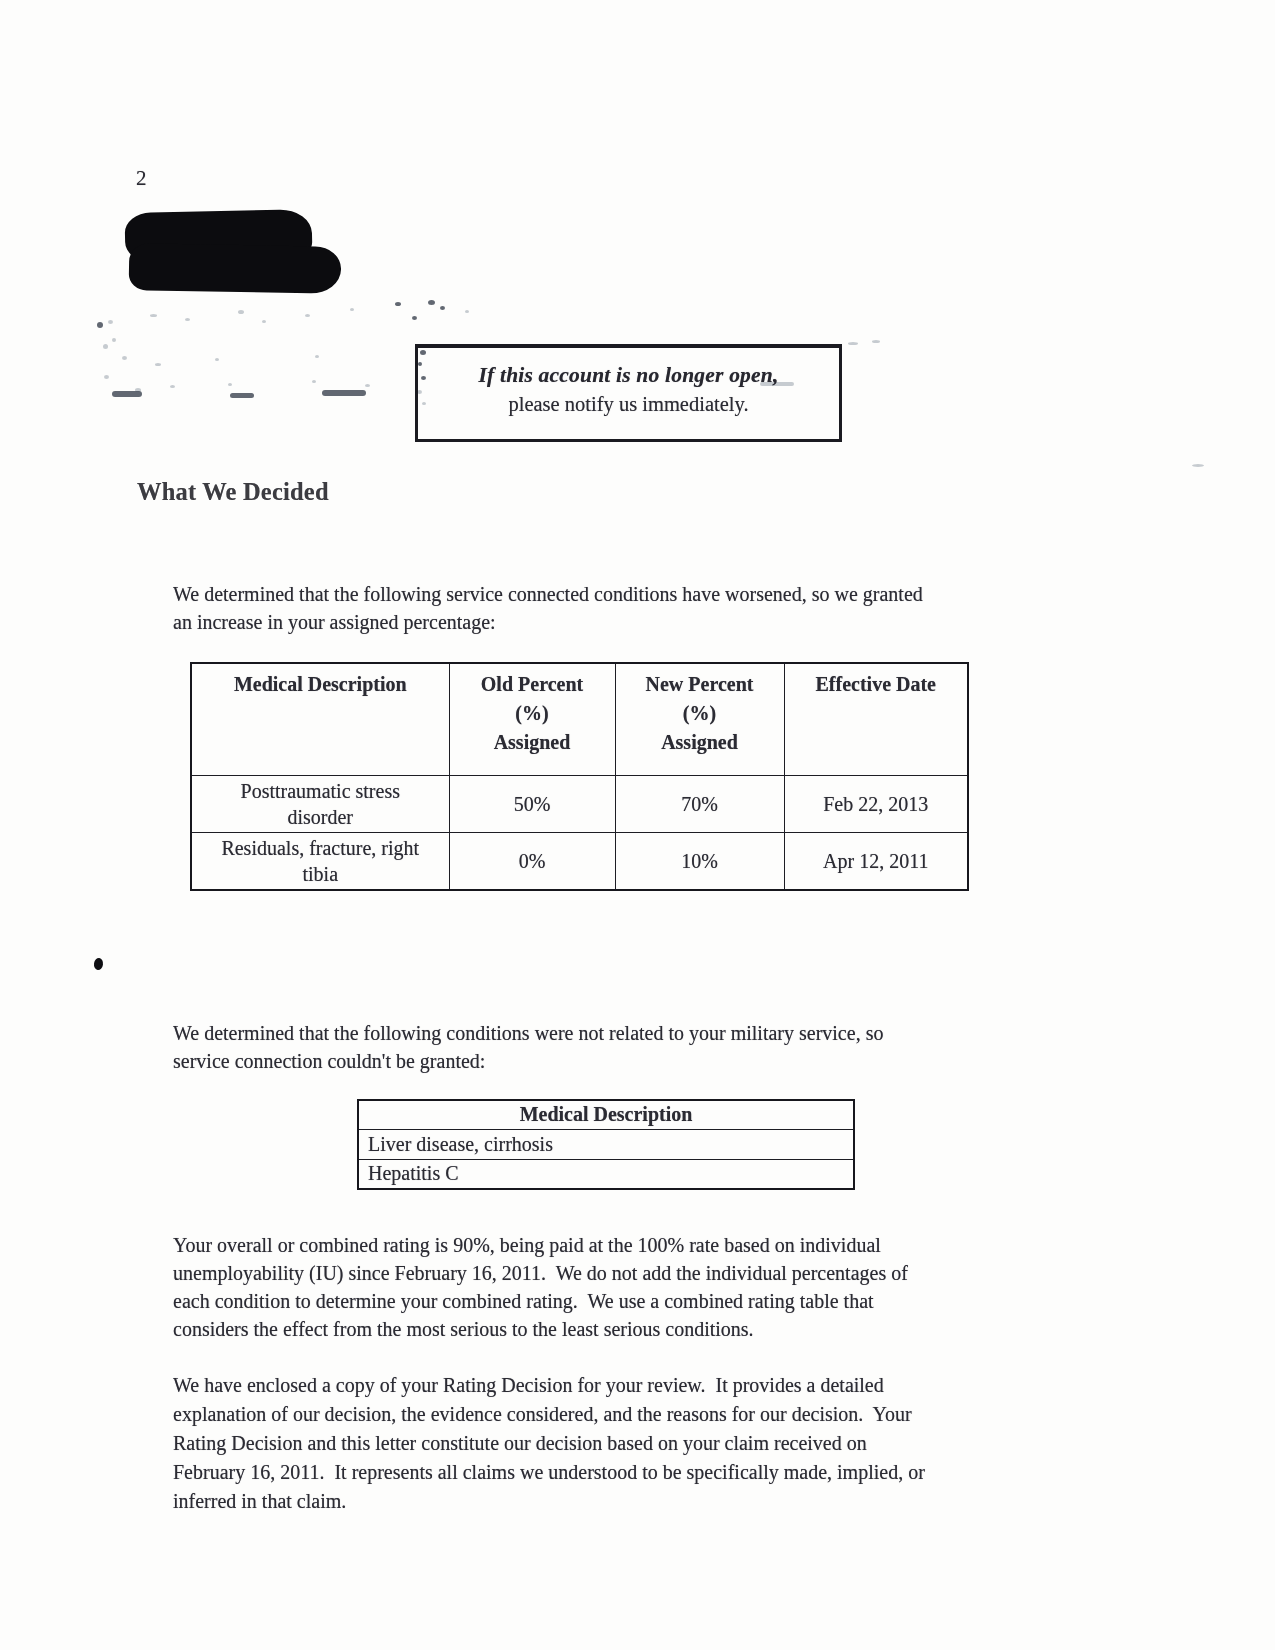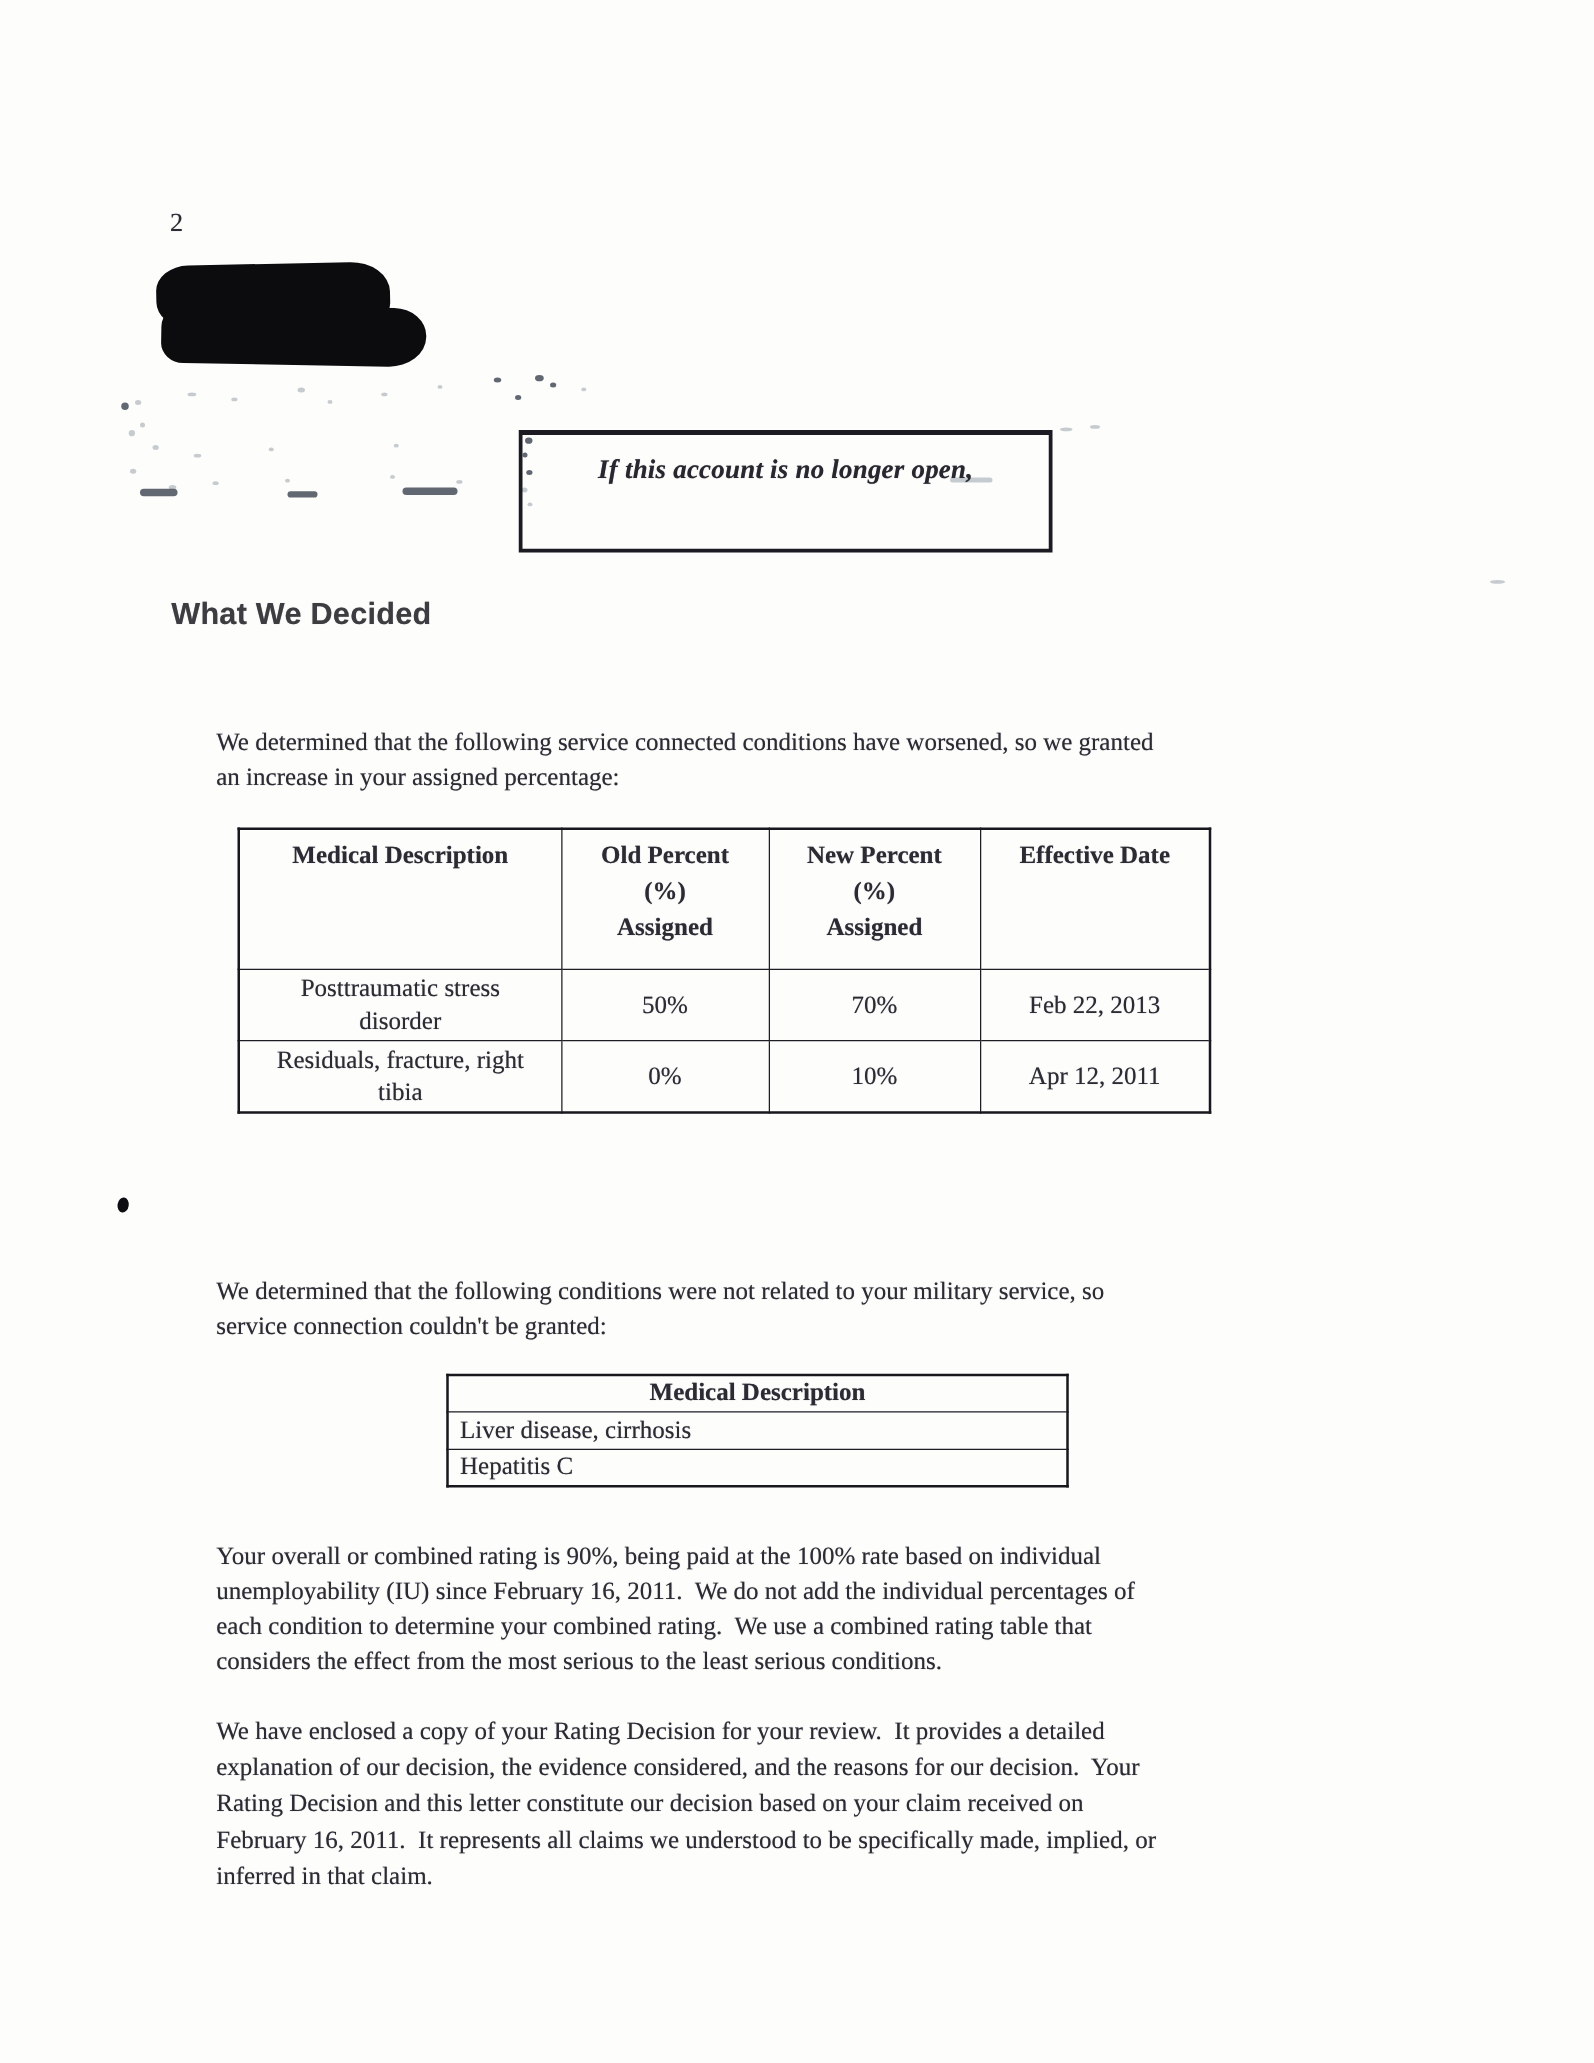--- a/index.html
+++ b/index.html
@@ -56,21 +56,21 @@
     margin: 2px 0 0 0;
     font-size: 20.5px; line-height: 27px;
     color: #2b2b33;
     text-shadow: 0 0 0.7px rgba(40,40,52,0.55);
   }
 
   .heading {
     position: absolute;
     left: 137px; top: 478px;
     margin: 0;
-    font-family: Liberation Sans, sans-serif;
+    font-family: Liberation Serif, serif;
     font-size: 24.5px; font-weight: bold;
     color: #3c3c41;
     letter-spacing: 0.2px;
     text-shadow: 0 0 0.6px rgba(60,60,65,0.5);
   }
 
   .p1 { left: 173px; top: 518px; width: 990px; }
   .p2 { left: 173px; top: 580px; width: 990px; }
   .p3 { left: 173px; top: 929px; width: 990px; }
   .p4 { left: 173px; top: 1019px; width: 990px; }
@@ -166,20 +166,21 @@
       <i style="left: 422px; top: 402px; width: 4px; height: 3px; background: rgb(153, 162, 172); opacity: 0.55; border-radius: 50%;"></i>
       <i style="left: 440px; top: 306px; width: 5px; height: 4px; background: rgb(70, 78, 89); opacity: 0.85; border-radius: 50%;"></i>
       <i style="left: 465px; top: 310px; width: 4px; height: 3px; background: rgb(153, 162, 172); opacity: 0.55; border-radius: 50%;"></i>
       <i style="left: 848px; top: 342px; width: 10px; height: 3px; background: rgb(153, 162, 172); opacity: 0.55; border-radius: 50%;"></i>
       <i style="left: 872px; top: 340px; width: 8px; height: 3px; background: rgb(153, 162, 172); opacity: 0.55; border-radius: 50%;"></i>
       <i style="left: 1192px; top: 464px; width: 12px; height: 3px; background: rgb(153, 162, 172); opacity: 0.55; border-radius: 50%;"></i>
     </div>
 
   <div class="notice">
     <p class="l1">If this account is no longer open,</p>
+    <p class="l2">please notify us immediately.</p>
   </div>
 
   <h1 class="heading">What We Decided</h1>
 
   <p class="txt p2">We determined that the following service connected conditions have worsened, so we granted
 an increase in your assigned percentage:</p>
 
   <table class="t1">
     <colgroup>
       <col style="width:258px">

